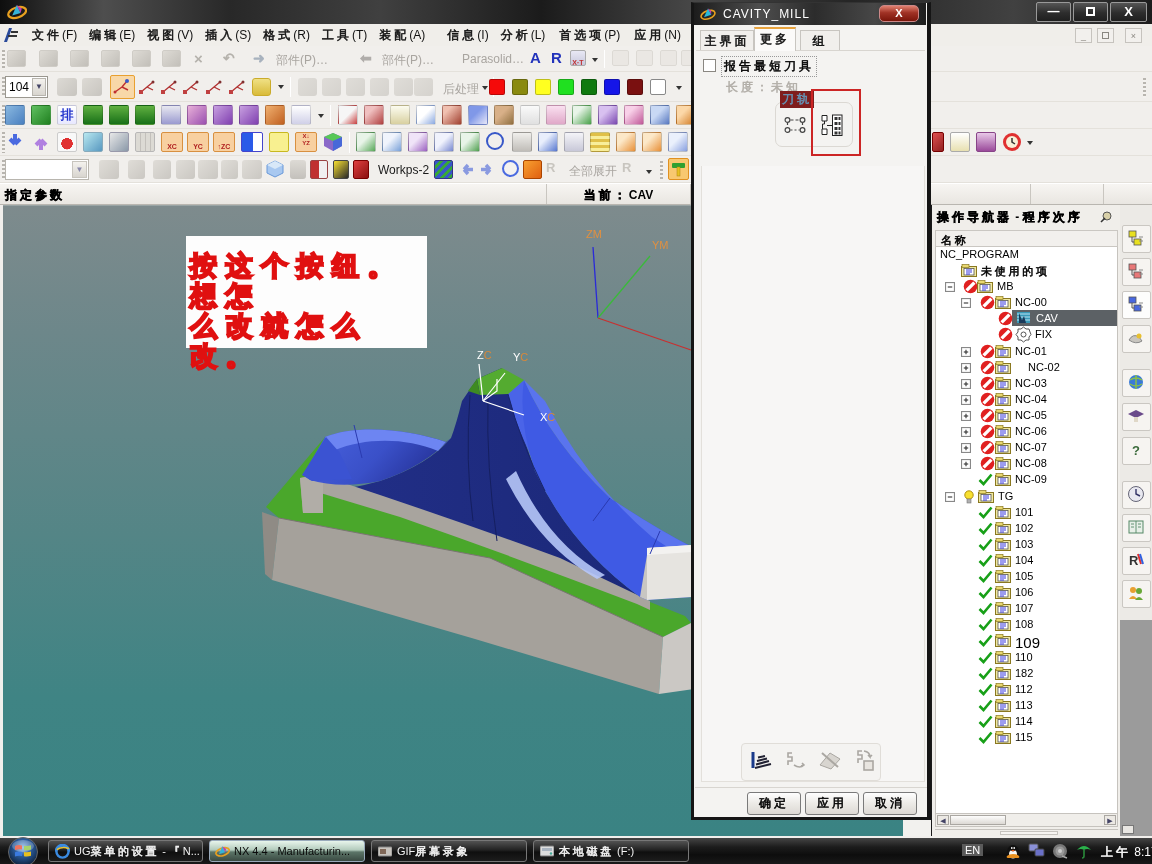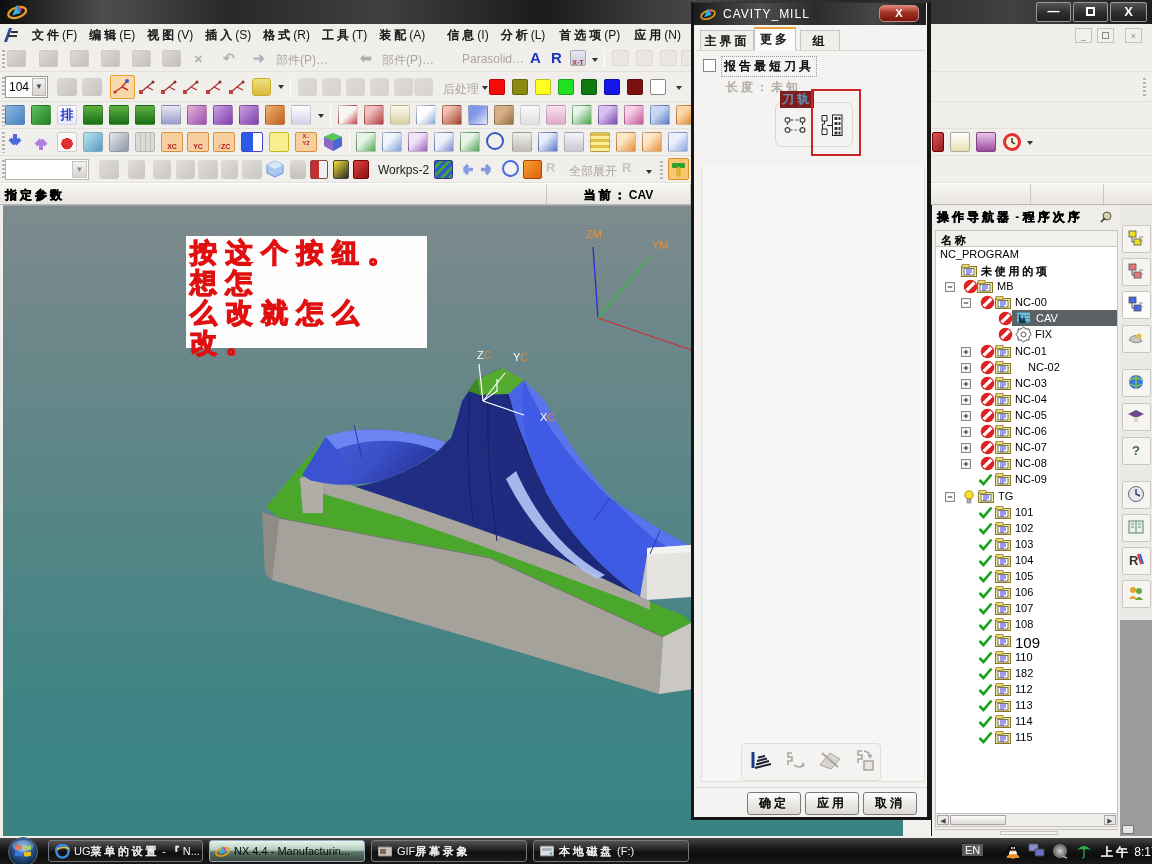--- a/index.html
+++ b/index.html
@@ -18,21 +18,21 @@
 #menubar{left:0;top:24px;width:1152px;height:22px;background:#f0eeea;font-size:12px;color:#111;white-space:nowrap}
 #menubar span.m{display:inline-block;line-height:22px}
 .mdibtn{position:absolute;top:4px;width:17px;height:15px;border:1px solid #c6c3be;background:#f2f0ed;color:#8a8781;font-size:9px;text-align:center;line-height:14px}
 
 .tbrow{position:absolute;left:0;width:1152px;background:#f1efec;border-bottom:1px solid #e4e1db}
 
 #statusbar{left:0;top:183px;width:1152px;height:22px;background:linear-gradient(180deg,#f7f5f2,#e9e6e1);border-top:1px solid #fff;border-bottom:1px solid #b9b6b0;font-size:12px;font-weight:bold;color:#000}
 
 #viewport{left:3px;top:205px;width:900px;height:631px;background:linear-gradient(180deg,#7e8b8d 0%,#6d878a 20%,#548586 52%,#3f8484 78%,#3a8383 100%);border-top:1px solid #9aa5a5;overflow:hidden}
 #notebox{position:absolute;left:183px;top:30px;width:241px;height:112px;background:#fdfdfd}
-#notebox .t{color:#e01010;font-size:27px;line-height:30px;font-weight:normal;letter-spacing:8.5px;margin:2px 0 0 4px;-webkit-text-stroke:2.2px #e01010}
+#notebox .t{color:#e01010;font-size:27px;line-height:30px;font-weight:bold;letter-spacing:8.5px;margin:15px 0 0 4px;-webkit-text-stroke:2.2px #e01010}
 #underdlg{left:903px;top:205px;width:29px;height:631px;background:#f2f1ee}
 
 #taskbar{left:0;top:838px;width:1152px;height:26px;background:linear-gradient(180deg,#454545,#1c1c1c 35%,#0d0d0d 65%,#191919)}
 .task{position:absolute;top:2px;height:22px;border:1px solid #777;border-radius:3px;background:linear-gradient(180deg,#525252,#222 45%,#0f0f0f 55%,#1c1c1c);color:#f2f2f2;font-size:11px;line-height:20px;white-space:nowrap;overflow:hidden}
 
 
 #rpanel{left:931px;top:205px;width:189px;height:631px;background:#f0eeea;border-left:1px solid #1a1a1a}
 #rtree{position:absolute;left:3px;top:42px;width:183px;height:566px;background:#fff;border-left:1px solid #c6c3be;border-right:1px solid #c6c3be;overflow:hidden}
 .trow{position:absolute;left:0;width:183px;height:16px;white-space:nowrap}
 #resbar{left:1120px;top:205px;width:32px;height:631px;background:#eceae6}

